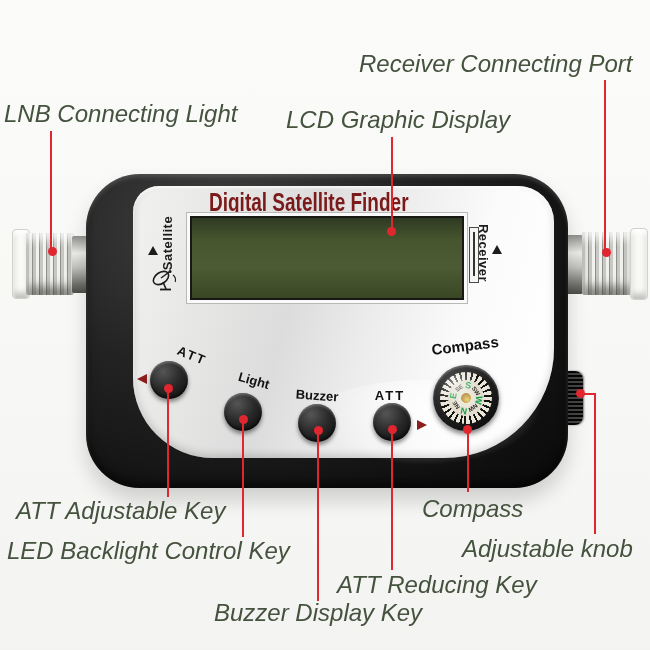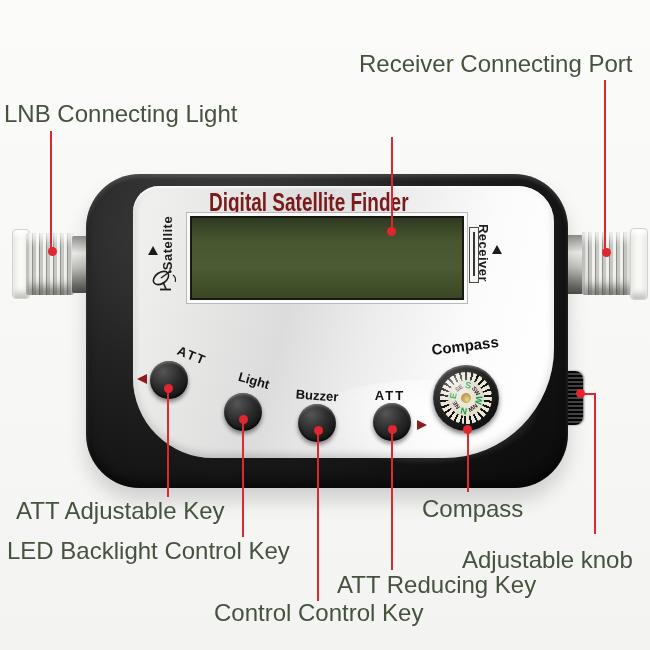--- a/index.html
+++ b/index.html
@@ -1,20 +1,20 @@
 <!DOCTYPE html>
 <html><head>
 <meta charset="utf-8">
 <style>
   html,body{margin:0;padding:0;}
   body{font-family:"Liberation Sans", sans-serif; background:#ffffff;}
   .canvas{position:relative;width:650px;height:650px;background:linear-gradient(180deg,#fbfbfa 0%,#f7f7f5 60%,#f3f3f1 100%);overflow:hidden;}
 
   
-  .lab{position:absolute;font-size:24px;color:#45523e;white-space:nowrap;letter-spacing:0;}
+  .lab{position:absolute;font-size:24px;color:#45523e;white-space:nowrap;letter-spacing:0;font-style:italic;}
 
   
   .cl{position:absolute;width:2px;background:#e0262e;}
   .clh{position:absolute;height:2px;background:#e0262e;}
   .dot{position:absolute;width:9px;height:9px;border-radius:50%;background:#e0262e;}
 
   
   .body{position:absolute;left:86px;top:174px;width:482px;height:314px;border-radius:54px;
         background:radial-gradient(ellipse at 28% 18%, #414141 0%, #232323 40%, #121212 75%, #0a0a0a 100%);
         box-shadow:0 12px 20px rgba(0,0,0,.16), inset 0 3px 4px rgba(255,255,255,.16), inset 0 -6px 10px rgba(0,0,0,.6);
@@ -200,20 +200,21 @@
 
   <div class="cl" style="left:467px;top:428px;height:64px;z-index:6;"></div>
   <div class="dot" style="left:463px;top:425px;z-index:6;"></div>
 
   <div class="clh" style="left:581px;top:393px;width:15px;z-index:6;"></div>
   <div class="cl" style="left:594px;top:394px;height:140px;z-index:6;"></div>
   <div class="dot" style="left:576px;top:389px;z-index:6;"></div>
 
   <div class="lab" style="left:359px;top:50px;z-index:5;">Receiver Connecting Port</div>
   <div class="lab" style="left:4px;top:100px;z-index:5;">LNB Connecting Light</div>
+  <div class="lab" style="left:286px;top:106px;z-index:5;">LCD Graphic Display</div>
   <div class="lab" style="left:16px;top:497px;z-index:5;">ATT Adjustable Key</div>
   <div class="lab" style="left:7px;top:537px;z-index:5;text-align:right;">LED Backlight Control Key</div>
   <div class="lab" style="left:422px;top:495px;z-index:5;">Compass</div>
-  <div class="lab" style="left:462px;top:546px;z-index:5;">Adjustable knob</div>
+  <div class="lab" style="left:462px;top:535px;z-index:5;">Adjustable knob</div>
   <div class="lab" style="left:337px;top:571px;z-index:5;">ATT Reducing Key</div>
-  <div class="lab" style="left:214px;top:599px;z-index:5;">Control Control Key</div>
+  <div class="lab" style="left:214px;top:599px;z-index:5;">Buzzer Display Key</div>
 
 </div>
 
 </body></html>

